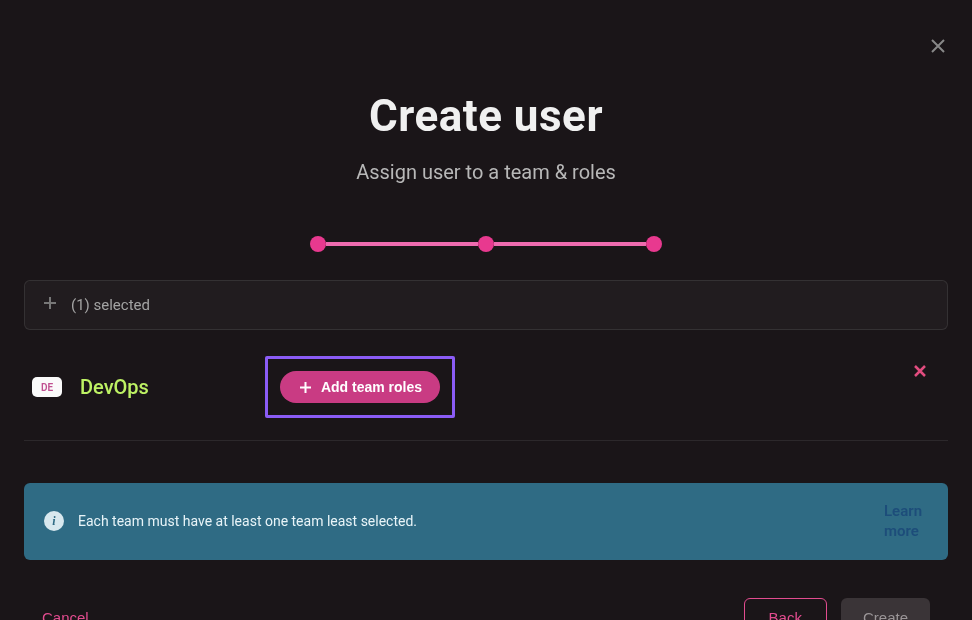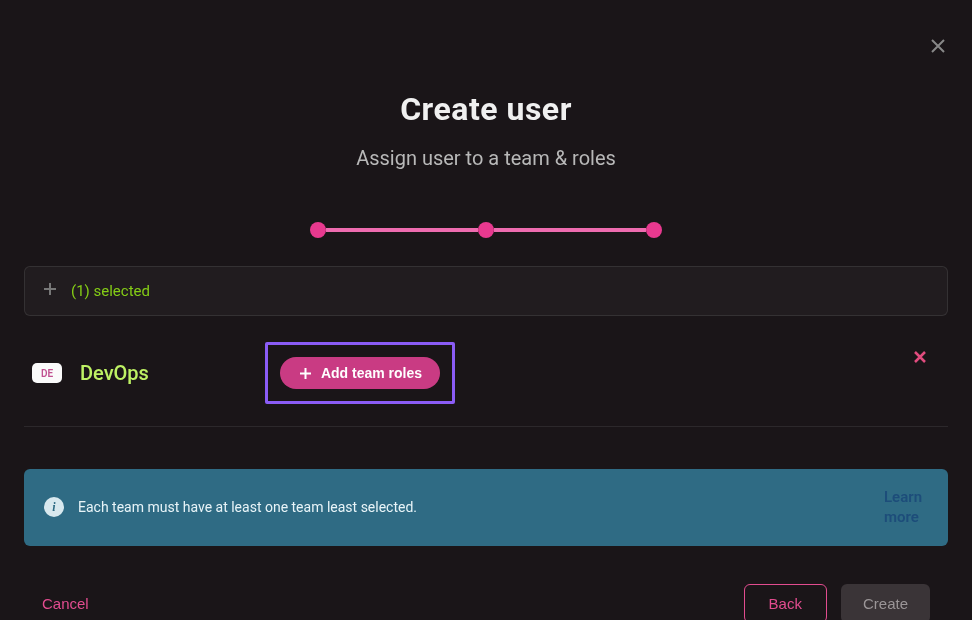--- a/index.html
+++ b/index.html
@@ -32,21 +32,21 @@
       display: flex;
       align-items: center;
       justify-content: center;
     }
     .close-btn svg {
       stroke: #888;
       stroke-width: 2;
     }
     .title {
       text-align: center;
-      font-size: 32px;
+      font-size: 44px;
       font-weight: 700;
       color: #f0f0f0;
       margin-top: 70px;
       letter-spacing: 0.5px;
     }
     .subtitle {
       text-align: center;
       font-size: 20px;
       color: #b8b8b8;
       margin-top: 18px;
@@ -93,21 +93,21 @@
       padding: 13px 16px;
       display: flex;
       align-items: center;
       gap: 12px;
       cursor: pointer;
     }
     .plus-icon-gray svg {
       stroke: #777;
     }
     .selector-text {
-      color: #84cc16;
+      color: #a3a3a3;
       font-size: 15px;
     }
 
     .team-row {
       margin-top: 18px;
       padding: 8px 0;
       display: flex;
       align-items: center;
       position: relative;
       border-bottom: 1px solid rgba(100,100,100,0.25);

